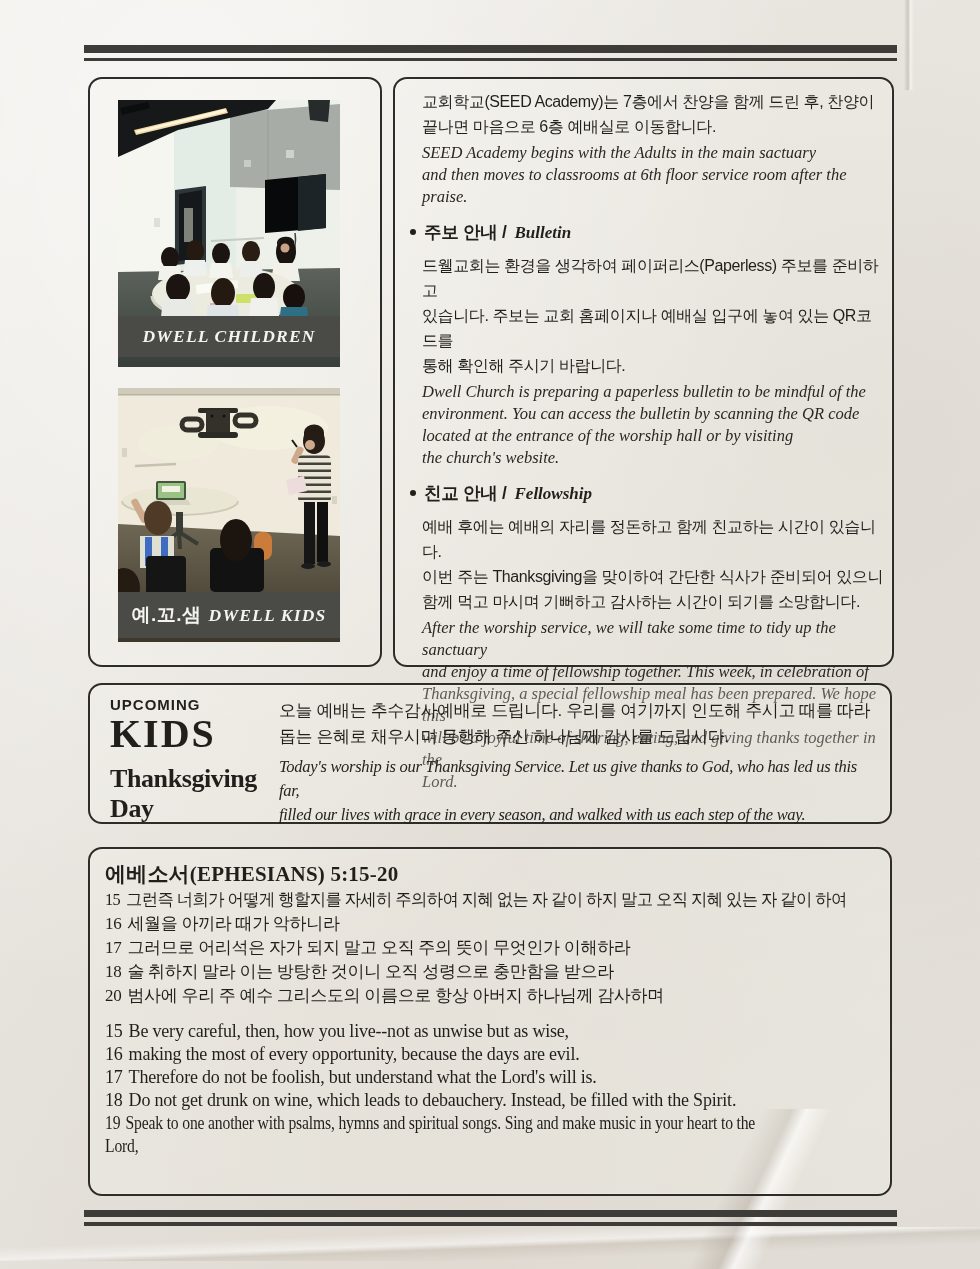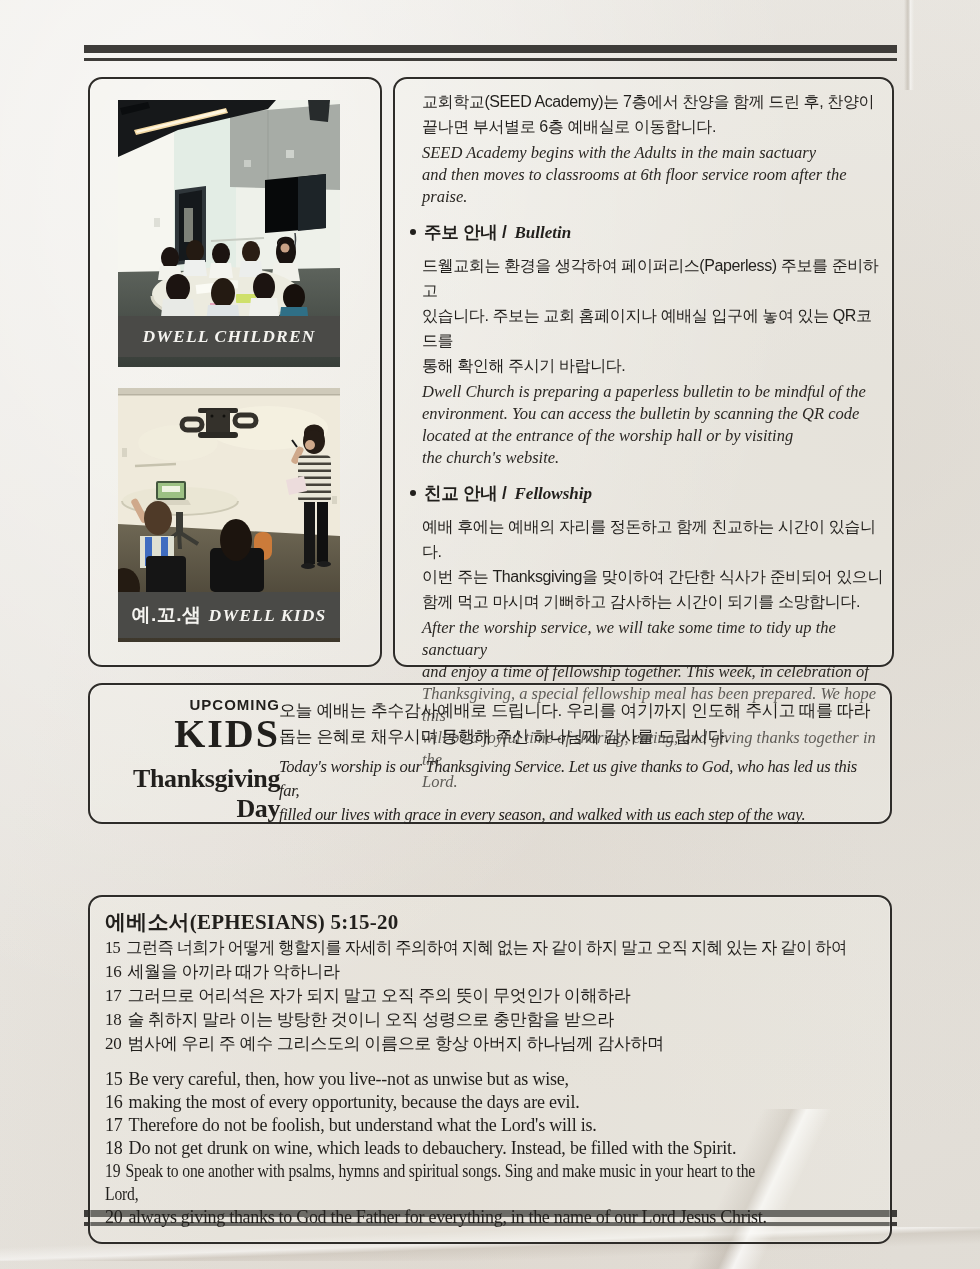--- a/index.html
+++ b/index.html
@@ -31,21 +31,21 @@
   .rule{position:absolute; left:84px; width:813px; background:var(--c-rule,#3e3c39);}
   .rule.t1{top:45px; height:8px;}
   .rule.t2{top:58px; height:3px;}
   .rule.b1{top:1210px; height:7px;}
   .rule.b2{top:1222px; height:4px;}
   
   .panel{position:absolute; border:2px solid var(--c-border,#2e2c29); border-radius:14px; background:rgba(248,246,241,.25); box-shadow:0 0 0 1px rgba(255,255,255,.25) inset;}
   .panel.photos{left:88px; top:77px; width:290px; height:586px;}
   .panel.ann{left:393px; top:77px; width:497px; height:586px;}
   .panel.event{left:88px; top:683px; width:800px; height:137px;}
-  .panel.scripture{left:88px; top:895px; width:800px; height:345px;}
+  .panel.scripture{left:88px; top:847px; width:800px; height:345px;}
   
   .photo-wrap{position:absolute; left:28px; overflow:hidden;}
   .photo-wrap.p1{top:21px; width:222px; height:267px;}
   .photo-wrap.p2{top:309px; width:222px; height:310px;}
   .photo-wrap svg{display:block;}
   .caption{position:absolute; left:0; width:222px; background:var(--c-band,#4a4a47);
     display:flex; align-items:center; justify-content:center; gap:7px; color:var(--c-bandText,#f4f3ef);}
   .caption.c1{top:216px; height:41px;}
   .caption.c2{top:204px; height:46px;}
   .cap-en{font-family:var(--f-serif); font-style:italic; font-weight:700; font-size:17.5px; letter-spacing:1.2px;}
@@ -53,21 +53,21 @@
   
   .a-list{position:absolute; left:13px; right:8px; top:10px;}
   .a-item{margin-bottom:6px;}
   .a-head-row{display:flex; align-items:baseline; gap:8px; margin:12px 0 9px 0;}
   .dot{width:6px; height:6px; border-radius:50%; background:var(--c-ink); flex:0 0 auto; align-self:center; margin-left:2px;}
   .h-kr{font-weight:700; font-size:17.5px; letter-spacing:-.3px;}
   .h-en{font-family:var(--f-serif); font-style:italic; font-weight:700; font-size:17px;}
   .a-kr{margin:0 0 3px 14px; font-size:16px; line-height:25px; letter-spacing:-.4px; white-space:pre-line;}
   .a-en{margin:0 0 2px 14px; font-family:var(--f-serif); font-style:italic; font-size:16.5px; line-height:22px; white-space:pre-line; color:#2a2723;}
   
-  .event-left{position:absolute; left:12px; top:11px; width:178px; text-align:right;}
+  .event-left{position:absolute; left:20px; top:11px; width:178px; text-align:left;}
   .ev-kicker{font-weight:700; font-size:15px; letter-spacing:1px;}
   .ev-title{font-family:var(--f-serif); font-weight:600; font-size:40px; line-height:42px; letter-spacing:2px; margin-top:0px;}
   .ev-sub{font-family:var(--f-serif); font-weight:700; font-size:26px; letter-spacing:-.4px; margin-top:9px;}
   .event-right{position:absolute; left:189px; right:14px; top:13px;}
   .ev-kr{font-size:17px; line-height:26px; letter-spacing:-.4px; white-space:pre-line;}
   .ev-en{font-family:var(--f-serif); font-style:italic; font-size:16.5px; line-height:24px; letter-spacing:-.3px; white-space:pre-line; margin-top:5px; color:#262320;}
   
   .sc-inner{position:absolute; left:15px; right:12px; top:11px;}
   .sc-title{font-family:var(--f-serif); font-weight:700; font-size:21px; letter-spacing:.2px;}
   .verses-kr{}
@@ -234,21 +234,21 @@
         <span class="cap-kr">예.꼬.샘</span>
         <span class="cap-en">DWELL KIDS</span>
       </div>
     </div>
   </div>
 
   <div class="panel ann">
     <div class="a-list">
         <div class="a-item">
         <p class="a-kr">교회학교(SEED Academy)는 7층에서 찬양을 함께 드린 후, 찬양이
-끝나면 부서별로 6층 예배실로 이동합니다.</p>
+끝나면 마음으로 6층 예배실로 이동합니다.</p>
         <p class="a-en">SEED Academy begins with the Adults in the main sactuary
 and then moves to classrooms  at 6th floor service room after the praise.</p>
       </div>
         <div class="a-item">
         <div class="a-head-row">
           <span class="dot"></span>
           <span class="h-kr">주보 안내 /</span>
           <span class="h-en">Bulletin</span>
         </div>
         <p class="a-kr">드웰교회는 환경을 생각하여 페이퍼리스(Paperless) 주보를 준비하고
@@ -300,18 +300,17 @@
           <p class="verse"><span class="vnum">17</span><span class="vtext">그러므로 어리석은 자가 되지 말고 오직 주의 뜻이 무엇인가 이해하라</span></p>
           <p class="verse"><span class="vnum">18</span><span class="vtext">술 취하지 말라 이는 방탕한 것이니 오직 성령으로 충만함을 받으라</span></p>
           <p class="verse"><span class="vnum">20</span><span class="vtext">범사에 우리 주 예수 그리스도의 이름으로 항상 아버지 하나님께 감사하며</span></p>
         </div>
       <div class="verses-en">
           <p class="verse"><span class="vnum">15</span><span class="vtext">Be very careful, then, how you live--not as unwise but as wise,</span></p>
           <p class="verse"><span class="vnum">16</span><span class="vtext">making the most of every opportunity, because the days are evil.</span></p>
           <p class="verse"><span class="vnum">17</span><span class="vtext">Therefore do not be foolish, but understand what the Lord's will is.</span></p>
           <p class="verse"><span class="vnum">18</span><span class="vtext">Do not get drunk on wine, which leads to debauchery. Instead, be filled with the Spirit.</span></p>
           <p class="verse"><span class="vnum">19</span><span class="vtext">Speak to one another with psalms, hymns and spiritual songs. Sing and make music in your heart to the Lord,</span></p>
-          <p class="verse"><span class="vnum">20</span><span class="vtext">always giving thanks to God the Father for everything, in the name of our Lord Jesus Christ.</span></p>
         </div>
     </div>
   </div>
 
 </div>
 
 </body></html>

